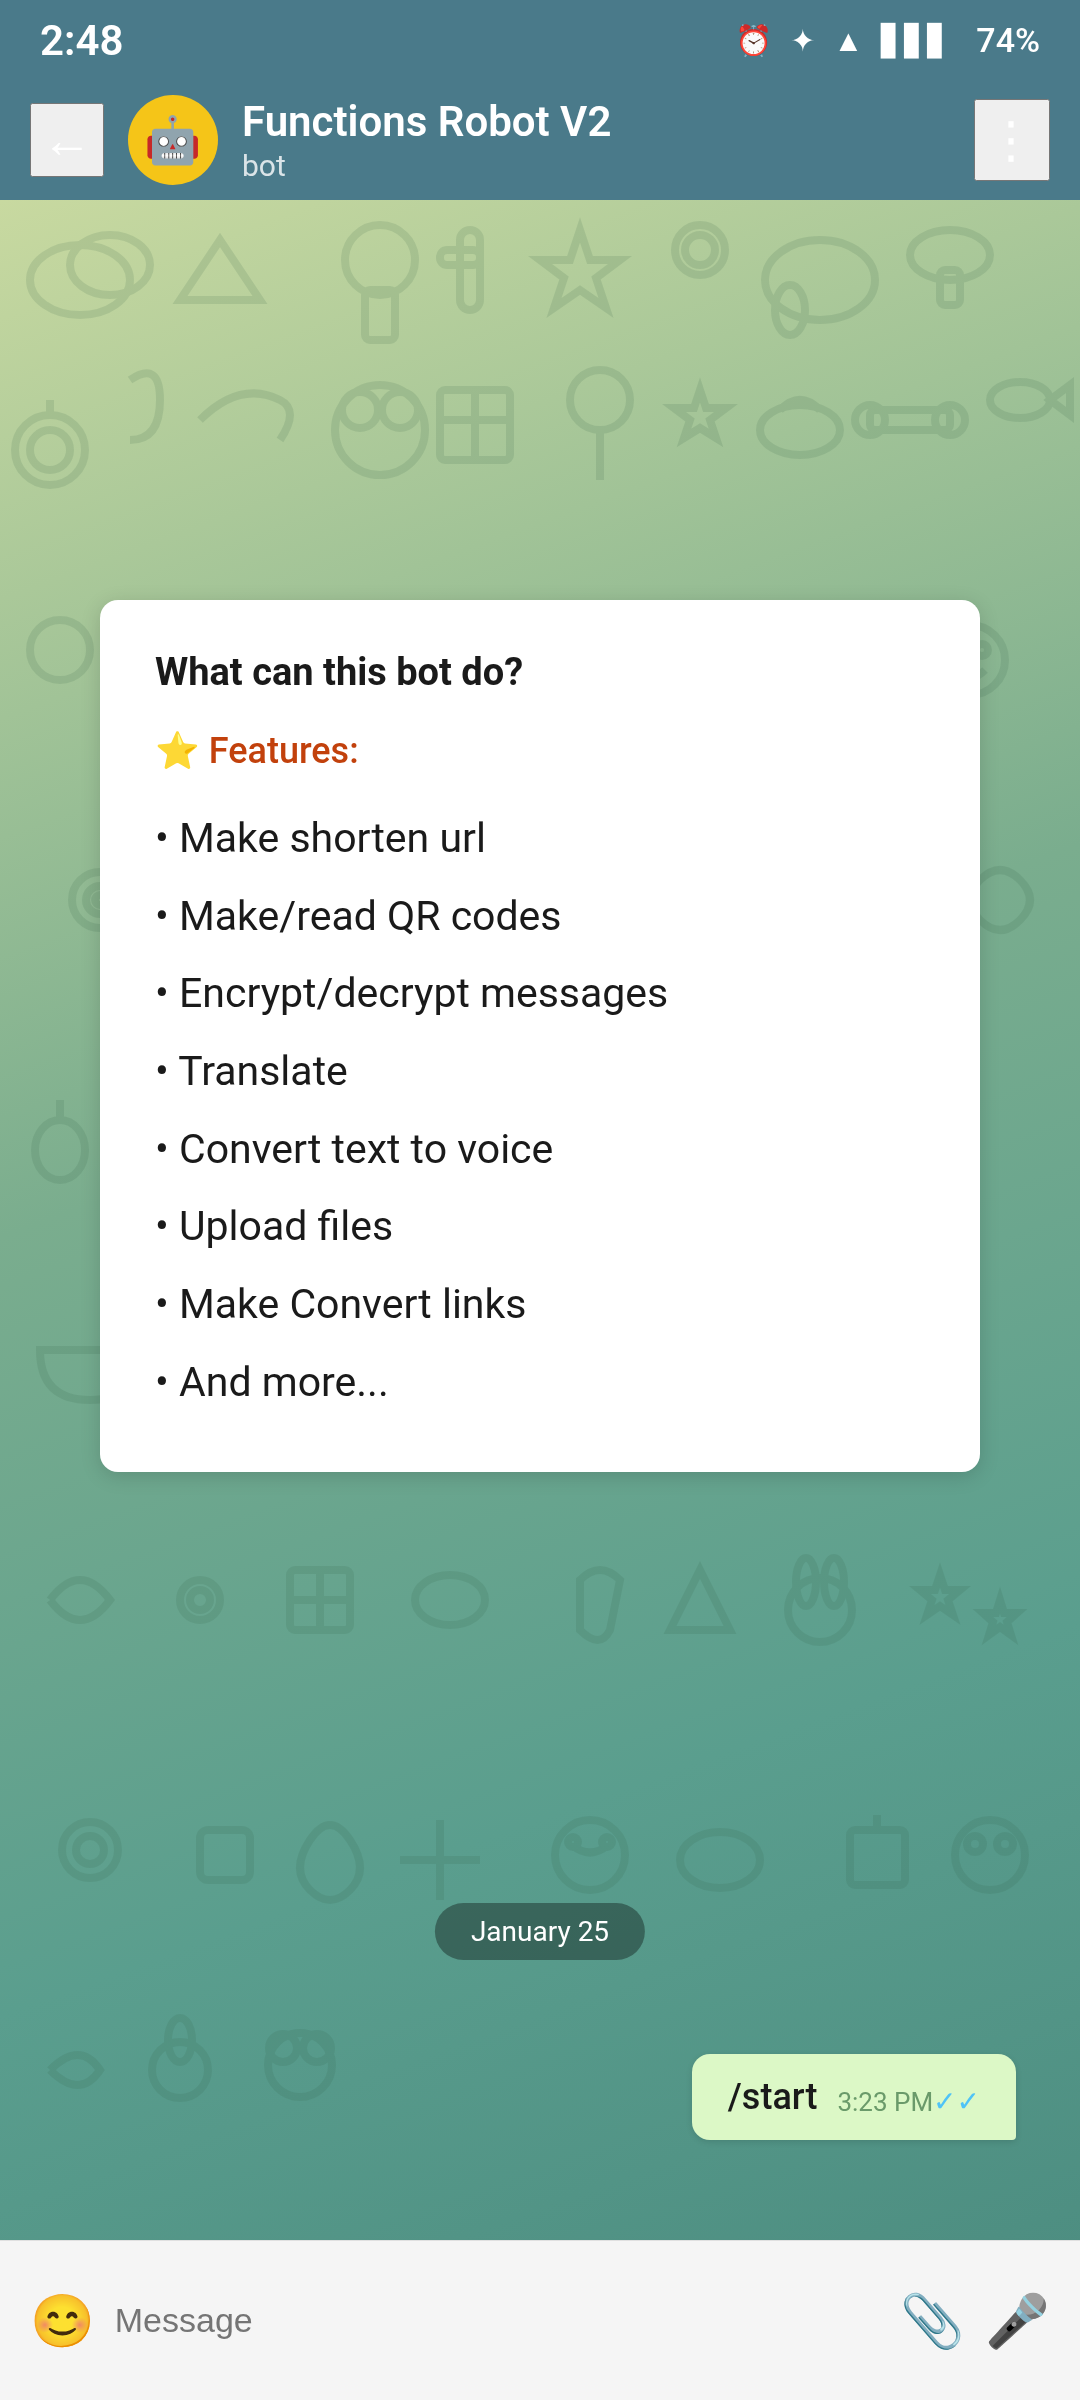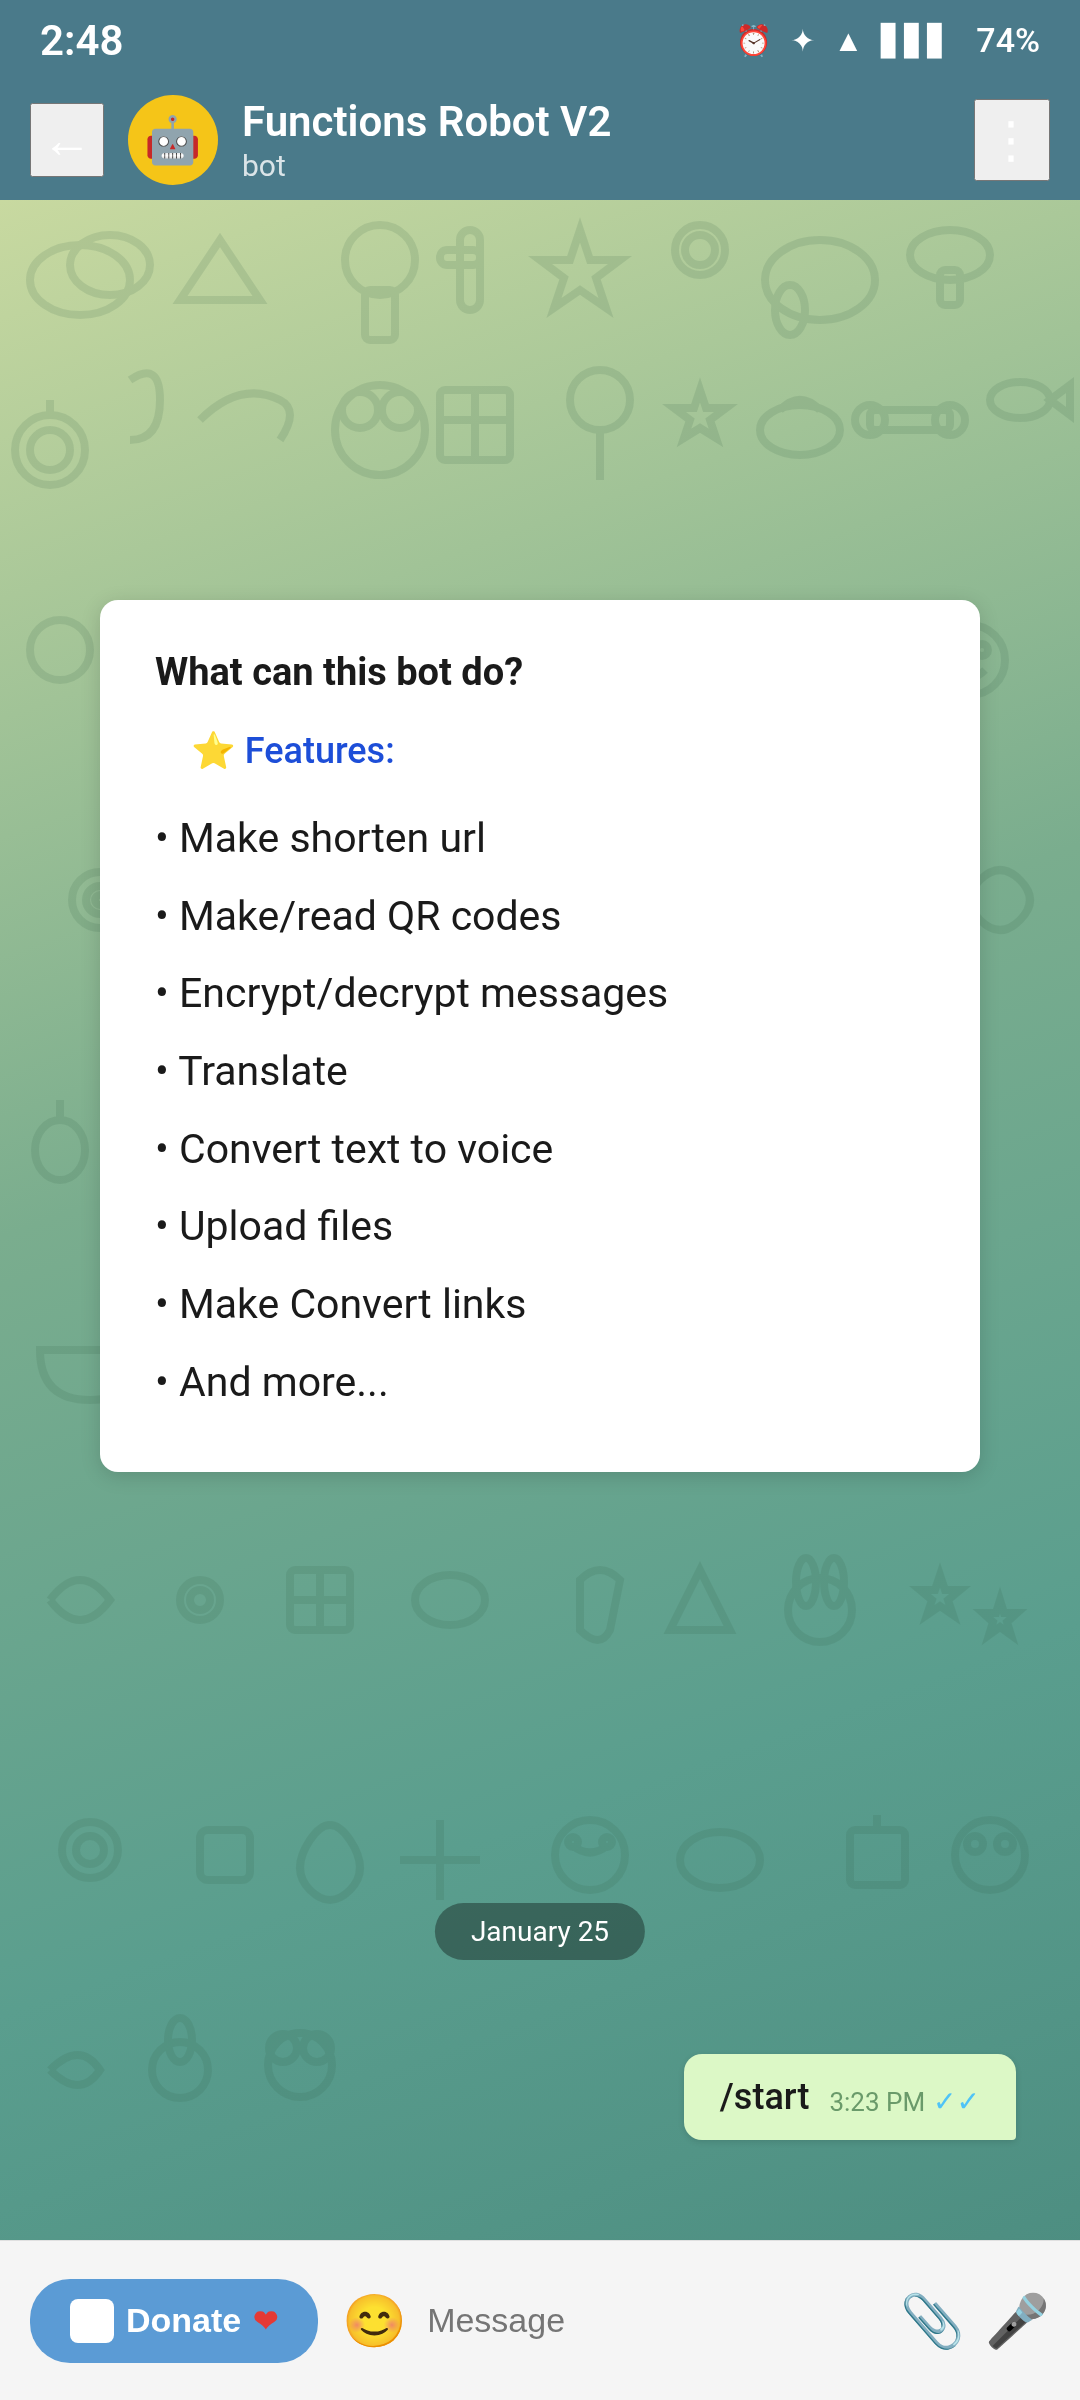--- a/index.html
+++ b/index.html
@@ -133,23 +133,22 @@
     .intro-title {
       font-size: 38px;
       font-weight: 700;
       color: #1a1a1a;
       margin-bottom: 36px;
     }
 
     .intro-features-header {
       font-size: 36px;
       font-weight: 500;
-      color: #1d4ed8;
+      color: #c2410c;
       margin-bottom: 28px;
-      margin-left: 36px;
     }
 
     .intro-list {
       list-style: none;
     }
 
     .intro-list li {
       font-size: 41px;
       color: #1a1a1a;
       line-height: 1.7;
@@ -186,21 +185,20 @@
 
     .user-message-text {
       font-size: 36px;
       color: #1a1a1a;
       font-weight: 500;
     }
 
     .message-meta {
       display: flex;
       align-items: center;
-      gap: 8px;
       color: #6a9a6a;
       font-size: 26px;
       white-space: nowrap;
     }
 
     .double-check {
       color: #4fc3f7;
       font-size: 28px;
     }
 
@@ -562,24 +560,19 @@
     <span class="user-message-text">/start</span>
     <div class="message-meta">
       <span>3:23 PM</span>
       <span class="double-check">✓✓</span>
     </div>
   </div>
 
 </div>
 
 <div class="bottom-bar">
-  <button class="donate-btn">
-    <span class="donate-icon">▭</span>
-    <span>Donate</span>
-    <span class="donate-heart">❤</span>
-  </button>
   <div class="message-input-wrapper">
     <button class="sticker-btn">😊</button>
     <input class="message-input" type="text" placeholder="Message" style="">
     <button class="attach-btn">📎</button>
     <button class="mic-btn">🎤</button>
   </div>
 </div>
 
 </body></html>

